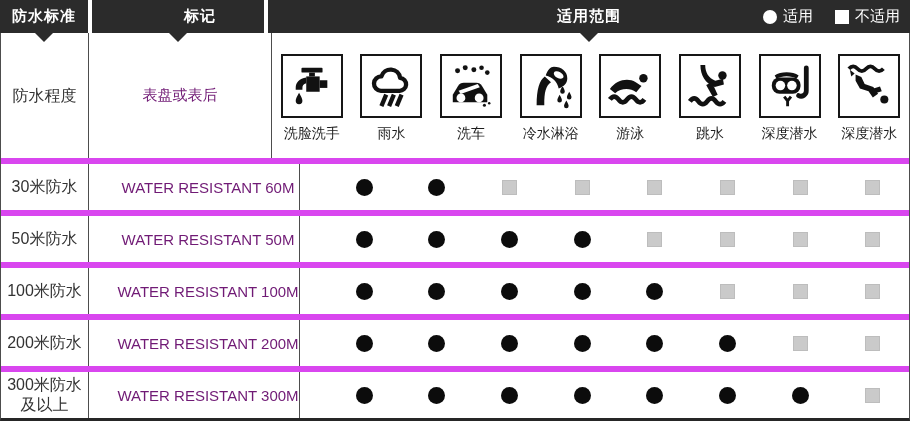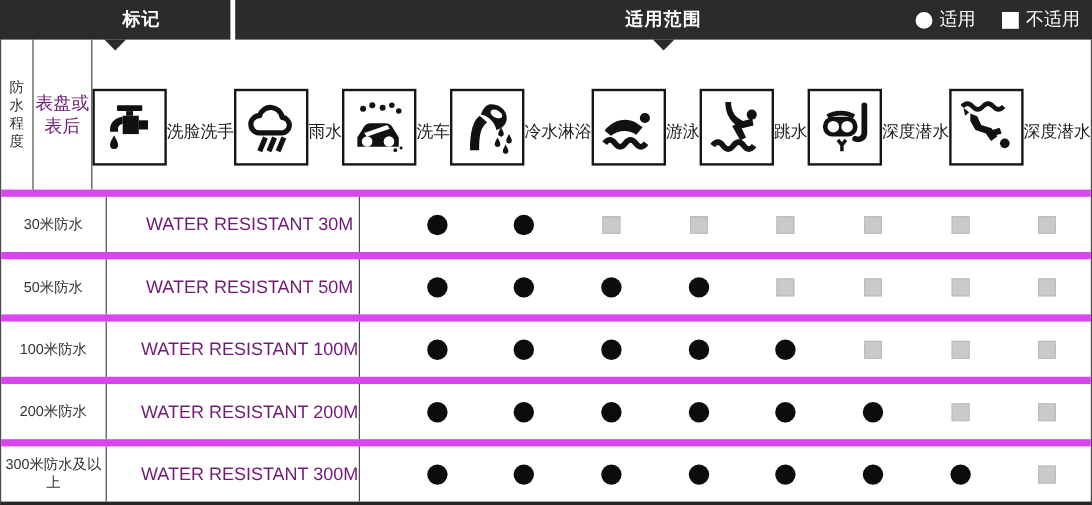--- a/index.html
+++ b/index.html
@@ -8,59 +8,62 @@
   .table { width:910px; height:421px; background:#fff; }
 
   
   .header { display:flex; height:33px; column-gap:4px; }
   .hseg { background:#2b2b2b; color:#fff; font-size:15px; font-weight:bold;
           letter-spacing:1px; display:flex; align-items:center; justify-content:center;
           position:relative; }
   .hseg::after { content:""; position:absolute; top:100%; left:50%; margin-left:-9px;
           border:9px solid transparent; border-top:9px solid #2b2b2b; border-bottom:0; z-index:3; }
   .seg1 { width:88px; }
-  .seg2 { width:192px;padding-left:44px; }
+  .seg2 { width:172px;padding-left:44px; }
   .seg3 { flex:1; }
   .legend { position:absolute; right:10px; top:0; height:100%; display:flex;
             align-items:center; font-size:15px; font-weight:normal; letter-spacing:0; }
   .legend-circle { width:14px; height:14px; border-radius:50%; background:#fff;
             display:inline-block; margin-right:6px; }
   .legend-square { width:14px; height:14px; background:#fff;
             display:inline-block; margin:0 6px 0 22px; }
 
   
   .tbody { border-left:1px solid #4d4d4d; border-right:1px solid #4d4d4d;
            border-bottom:3px solid #262626; width:910px; }
   .row { display:flex; }
   .c1 { width:88px; border-right:1px solid #4d4d4d; display:flex; align-items:center;
-        justify-content:center; text-align:center; font-size:12px; color:#333;
+        justify-content:center; text-align:center; font-size:16px; color:#333;
         line-height:1.25; padding:0 2px; }
   .c2 { width:183px; border-right:1px solid #4d4d4d; display:flex; align-items:center;
         justify-content:center; text-align:center; font-size:15px; color:#701a75; }
   .acts { flex:1; display:flex; }
 
   .icons-row { height:125px; }
-  .act { flex:1; display:flex; align-items:center; padding-top:21px; }
+  .act { flex:1; display:flex; flex-direction:column; align-items:center; padding-top:21px; }
   .icon-box { width:62px; height:64px; border:2px solid #161616; background:#fff;
               display:flex; align-items:center; justify-content:center; }
   .icon-box svg { display:block; }
   .act-label { margin-top:7px; font-size:14px; color:#1c1c1c; white-space:nowrap; }
 
   .data-row { height:52px; border-top:6px solid #d946ef;gap:28px; }
   .mark-cell { flex:1; display:flex; align-items:center; justify-content:center; }
   .mark { display:block; }
   .mark.yes { width:17px; height:17px; border-radius:50%; background:#0c0c0c; }
   .mark.no  { width:15px; height:15px; background:#cacaca; border:1px solid #bdbdbd; }
 </style>
 </head>
 <body>
 
 <div class="table">
 
   <div class="header">
+    <div class="hseg seg1">
+      <span>防水标准</span>
+    </div>
     <div class="hseg seg2">
       <span>标记</span>
     </div>
     <div class="hseg seg3">
       <span>适用范围</span>
       <div class="legend">
         <span class="legend-circle"></span>
         <span>适用</span>
         <span class="legend-square"></span>
         <span>不适用</span>
@@ -185,21 +188,21 @@
             </svg>
           </div>
           <div class="act-label">深度潜水</div>
         </div>
 
       </div>
     </div>
 
     <div class="row data-row">
       <div class="c1">30米防水</div>
-      <div class="c2">WATER RESISTANT 30M</div>
+      <div class="c2">WATER RESISTANT 60M</div>
       <div class="acts">
         <div class="mark-cell">
             <span class="mark yes"></span>
           </div>
         <div class="mark-cell">
             <span class="mark yes"></span>
           </div>
         <div class="mark-cell">
             <span class="mark no"></span>
           </div>

